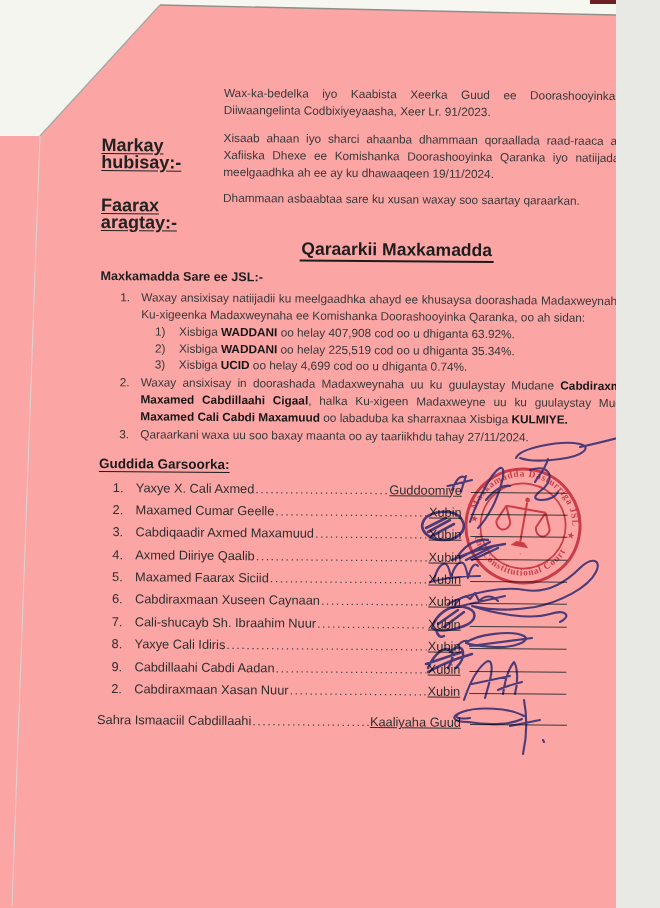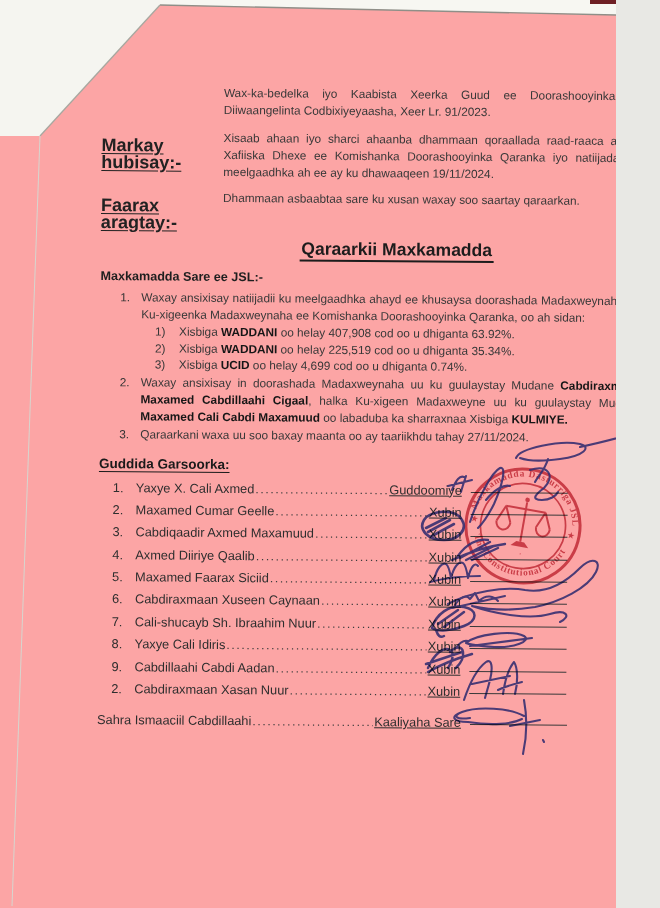--- a/index.html
+++ b/index.html
@@ -186,21 +186,21 @@
         <span class="mname">Cabdiraxmaan Xasan Nuur</span>
         <span class="leader"></span>
         <span class="mrole">Xubin</span>
         <span class="sigline"></span>
       </div>
     </div>
 
     <div class="arow">
       <span class="mname">Sahra Ismaaciil Cabdillaahi</span>
       <span class="leader"></span>
-      <span class="mrole">Kaaliyaha Sare</span>
+      <span class="mrole">Kaaliyaha Guud</span>
       <span class="sigline"></span>
     </div>
 
   </div>
 
   <svg class="overlay" width="660" height="908" viewBox="0 0 660 908">
 
     <g transform="translate(523,526) rotate(10)" opacity="0.82">
       <circle r="57" fill="none" stroke="#c23b4e" stroke-width="3"></circle>
       <circle r="42.5" fill="none" stroke="#c23b4e" stroke-width="1.7"></circle>

